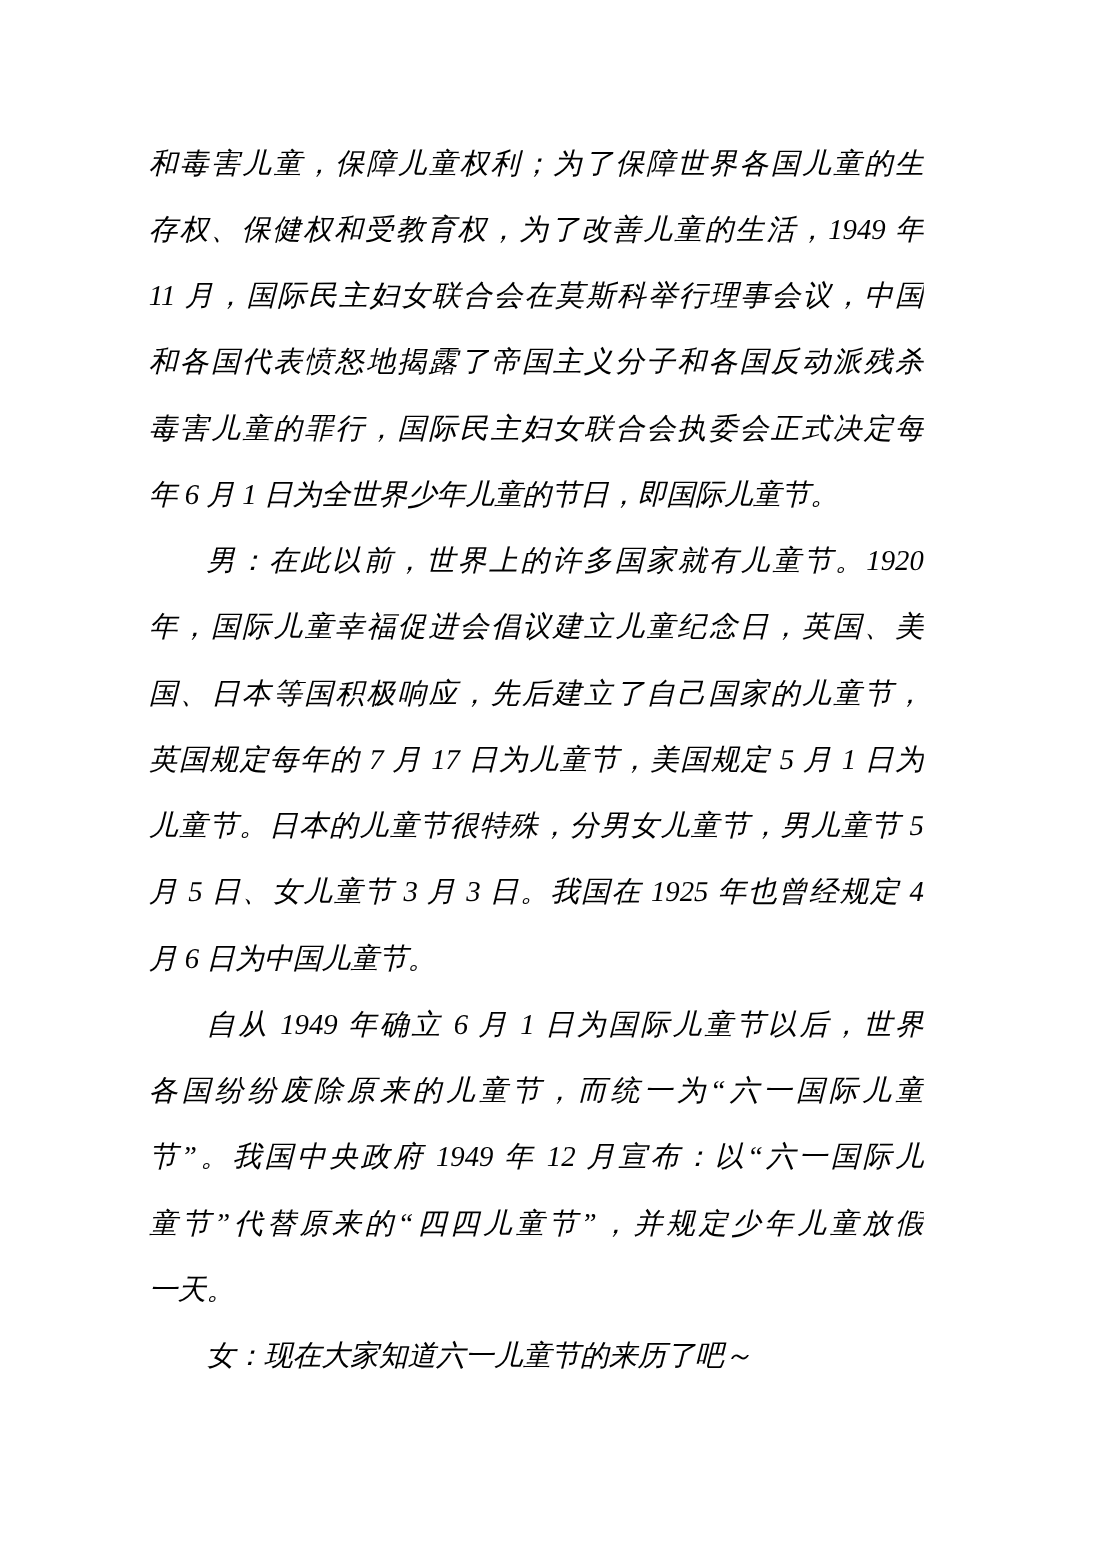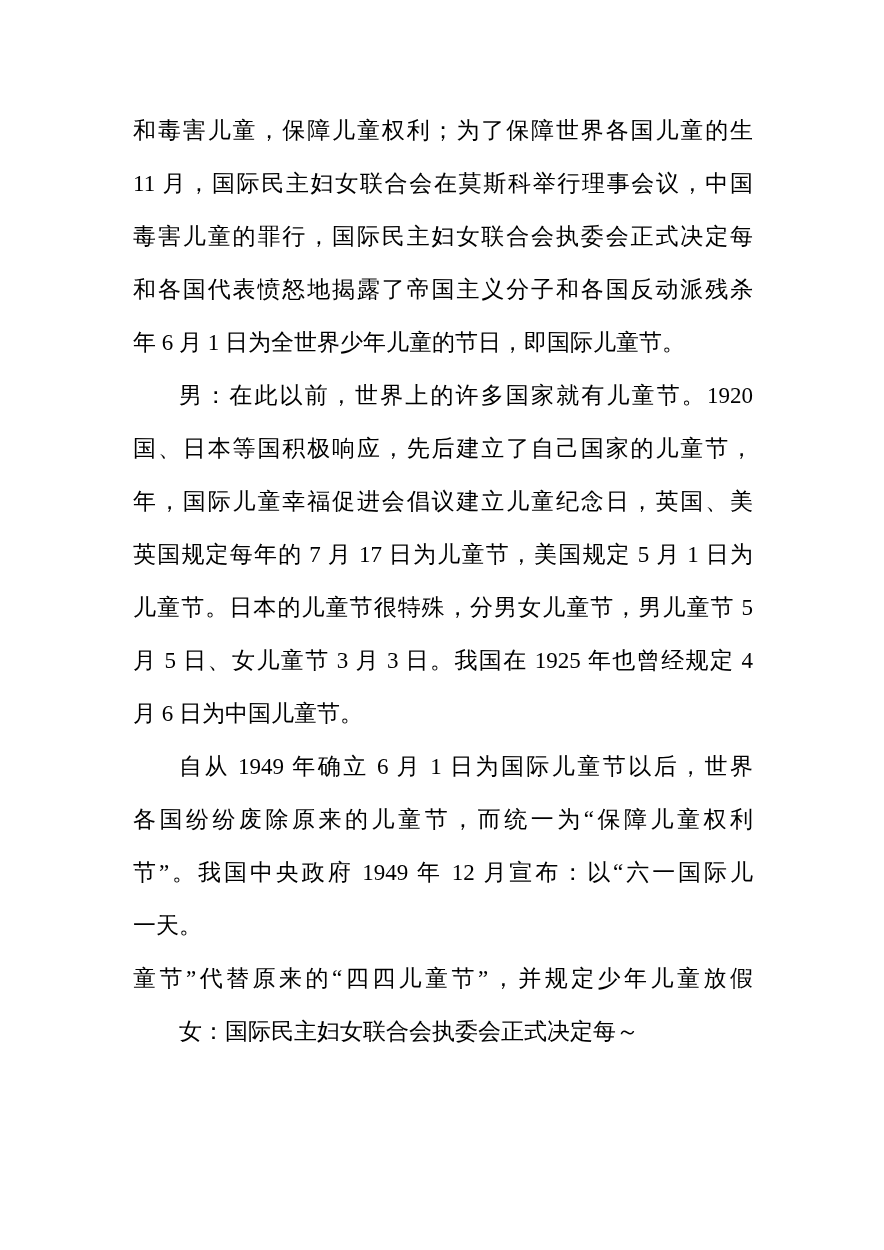--- a/index.html
+++ b/index.html
@@ -10,23 +10,24 @@
     width: 884px;
     height: 1250px;
     background: #ffffff;
     position: relative;
     overflow: hidden;
     font-family: "Liberation Serif", "DejaVu Serif", serif;
     color: #000000;
   }
   .doc {
     position: absolute;
-    left: 133px;
+    left: 119px;
     top: 104px;
     width: 620px;
+    font-style: italic;
   }
   .para {
     margin: 0;
     padding: 0;
   }
   .line {
     font-size: 23px;
     line-height: 53px;
     height: 53px;
     overflow: hidden;
@@ -43,41 +44,42 @@
     text-indent: 46px;
   }
 </style>
 </head>
 <body>
 
 <div class="doc">
 
   <div class="para">
     <div class="line">和毒害儿童，保障儿童权利；为了保障世界各国儿童的生</div>
+    <div class="line">存权、保健权和受教育权，为了改善儿童的生活，1949 年</div>
     <div class="line">11 月，国际民主妇女联合会在莫斯科举行理事会议，中国</div>
+    <div class="line">和各国代表愤怒地揭露了帝国主义分子和各国反动派残杀</div>
     <div class="line">毒害儿童的罪行，国际民主妇女联合会执委会正式决定每</div>
-    <div class="line">和各国代表愤怒地揭露了帝国主义分子和各国反动派残杀</div>
     <div class="line last">年 6 月 1 日为全世界少年儿童的节日，即国际儿童节。</div>
   </div>
 
   <div class="para">
     <div class="line indent">男：在此以前，世界上的许多国家就有儿童节。1920</div>
+    <div class="line">年，国际儿童幸福促进会倡议建立儿童纪念日，英国、美</div>
     <div class="line">国、日本等国积极响应，先后建立了自己国家的儿童节，</div>
-    <div class="line">年，国际儿童幸福促进会倡议建立儿童纪念日，英国、美</div>
     <div class="line">英国规定每年的 7 月 17 日为儿童节，美国规定 5 月 1 日为</div>
     <div class="line">儿童节。日本的儿童节很特殊，分男女儿童节，男儿童节 5</div>
     <div class="line">月 5 日、女儿童节 3 月 3 日。我国在 1925 年也曾经规定 4</div>
     <div class="line last">月 6 日为中国儿童节。</div>
   </div>
 
   <div class="para">
     <div class="line indent">自从 1949 年确立 6 月 1 日为国际儿童节以后，世界</div>
-    <div class="line">各国纷纷废除原来的儿童节，而统一为“保障儿童权利</div>
+    <div class="line">各国纷纷废除原来的儿童节，而统一为“六一国际儿童</div>
     <div class="line">节”。我国中央政府 1949 年 12 月宣布：以“六一国际儿</div>
+    <div class="line">童节”代替原来的“四四儿童节”，并规定少年儿童放假</div>
     <div class="line last">一天。</div>
-    <div class="line">童节”代替原来的“四四儿童节”，并规定少年儿童放假</div>
   </div>
 
   <div class="para">
-    <div class="line indent last">女：国际民主妇女联合会执委会正式决定每～</div>
+    <div class="line indent last">女：现在大家知道六一儿童节的来历了吧～</div>
   </div>
 
 </div>
 
 </body></html>

